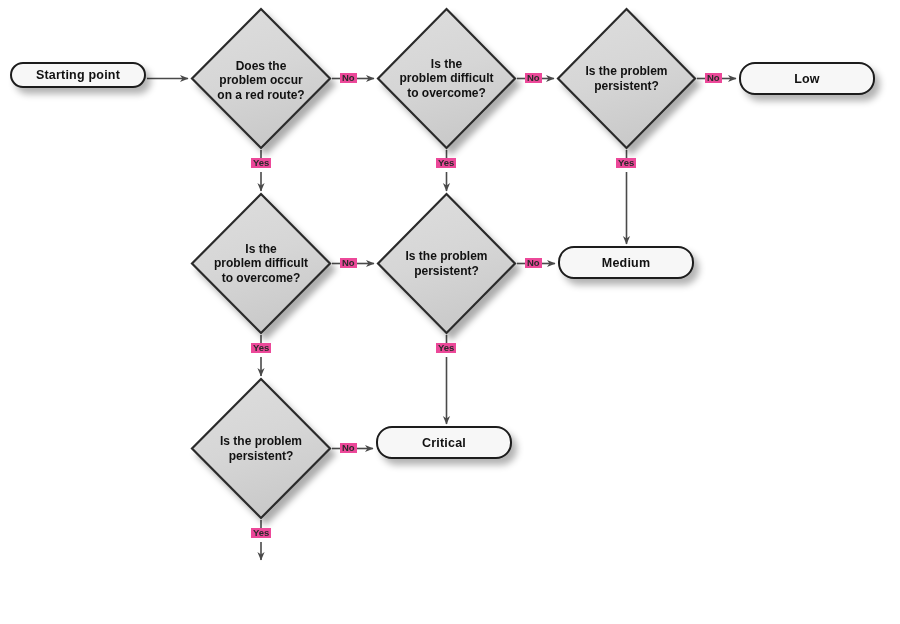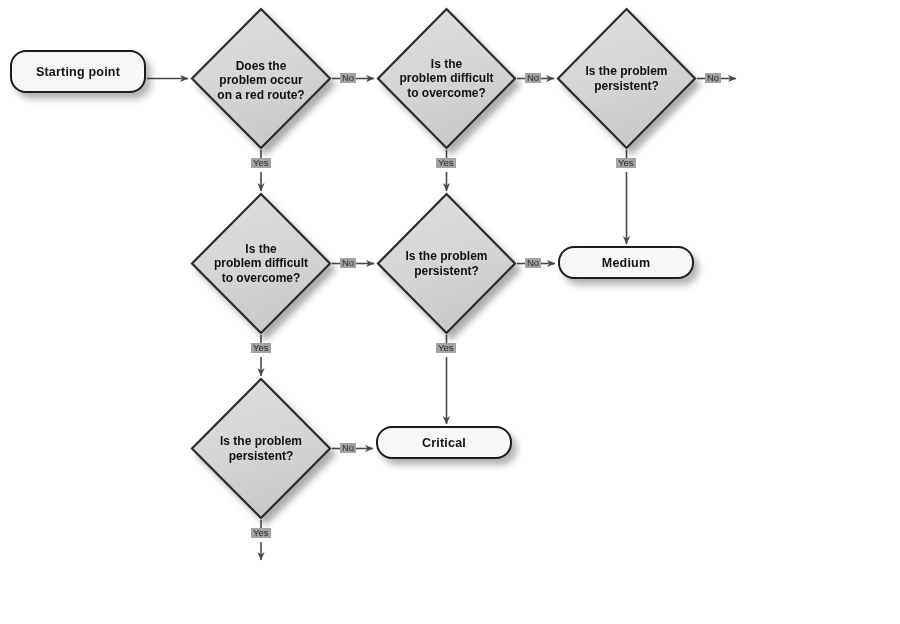--- a/index.html
+++ b/index.html
@@ -61,25 +61,26 @@
     color: #111111;
     line-height: 1.22;
     white-space: pre-line;
     pointer-events: none;
   }
   
   .elabel {
     position: absolute;
     font-size: 9.5px;
     color: #2a2a2a;
-    background: #a3a3a3;
+    background: #ec4899;
     padding: 0 2px;
     line-height: 1;
     z-index: 4;
     white-space: nowrap;
+    font-weight: bold;
   }
 </style>
 </head>
 <body>
 
 <div id="canvas">
 
   <svg id="edge-layer" viewBox="0 0 900 624" xmlns="http://www.w3.org/2000/svg">
     <defs>
       <marker id="arrow" markerWidth="9" markerHeight="9" refX="8" refY="4.2" orient="auto" markerUnits="userSpaceOnUse">
@@ -172,22 +173,23 @@
   <div class="dia" style="left:377px; top:193px; width:139px; height:141px;">
     <div class="dlabel">Is the problem
 persistent?</div>
   </div>
 
   <div class="dia" style="left:191px; top:378px; width:140px; height:141px;">
     <div class="dlabel">Is the problem
 persistent?</div>
   </div>
 
-  <div class="term" style="left:10px;  top:50px;  width:136px; height:43px;">Starting point</div>
-
+  <div class="term" style="left:10px;  top:62px;  width:136px; height:26px;">Starting point</div>
+
+  <div class="term" style="left:739px; top:62px;  width:136px; height:33px;">Low</div>
 
   <div class="term" style="left:558px; top:246px; width:136px; height:33px;">Medium</div>
 
   <div class="term" style="left:376px; top:426px; width:136px; height:33px;">Critical</div>
 
 
   <div class="elabel" style="left:340px; top:73px;">No</div>
   <div class="elabel" style="left:525px; top:73px;">No</div>
   <div class="elabel" style="left:705px; top:73px;">No</div>
 

